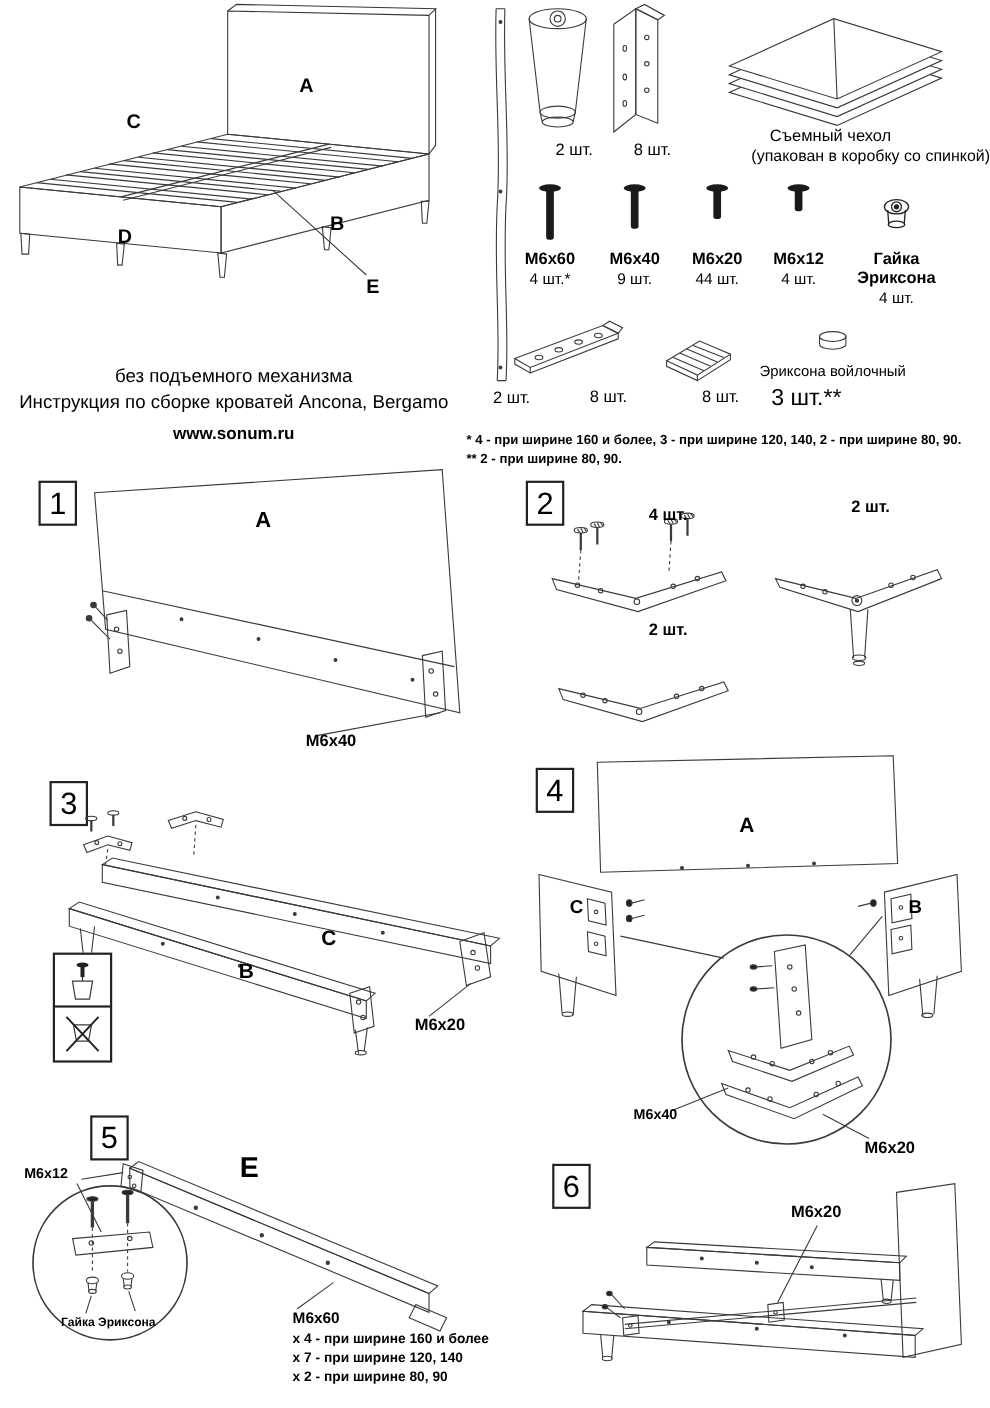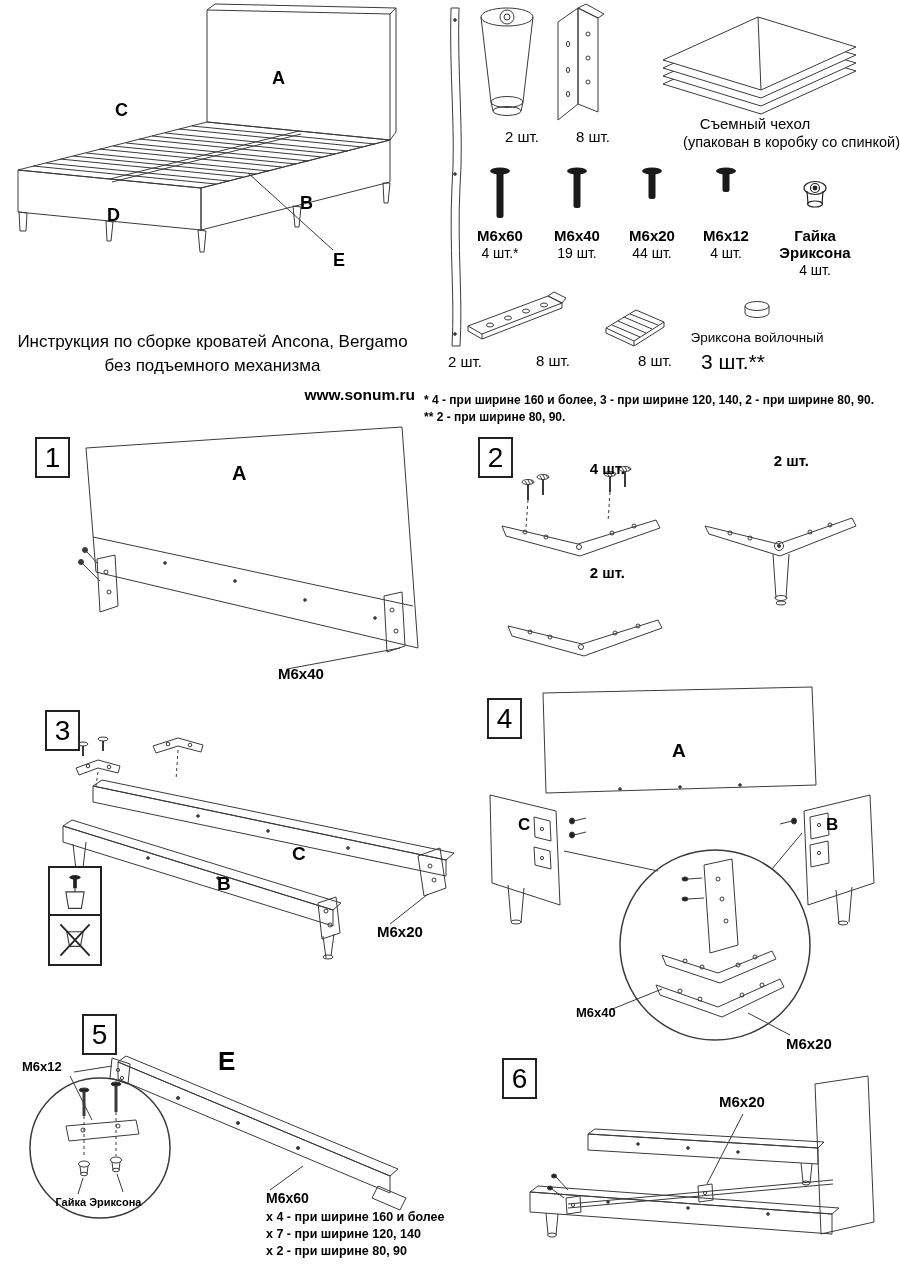--- a/index.html
+++ b/index.html
@@ -22,21 +22,21 @@
   .letter { position:absolute; font-weight:600; font-size:18px; }
   .qty { position:absolute; text-align:right; font-size:15px; font-weight:500; }
   .bolt-col { position:absolute; width:90px; text-align:center; }
   .bolt-col svg { margin:0 auto; }
   .bolt-name { font-size:15px; font-weight:700; margin-top:3px; }
   .bolt-qty  { font-size:14px; font-weight:400; margin-top:1px; }
   .cap { position:absolute; text-align:center; }
   .bolt-callout { position:absolute; font-weight:700; font-size:15px; }
   .title-block { position:absolute; left:10px; top:330px; width:405px; text-align:center;
                  font-size:17px; font-weight:500; line-height:24px; }
-  .site { position:absolute; left:10px; top:386px; width:405px; text-align:right;
+  .site { position:absolute; left:10px; top:386px; width:405px; text-align:center;
           font-size:15.5px; font-weight:700; }
   .footnotes { position:absolute; left:424px; top:392px; width:470px;
                font-size:12px; font-weight:600; line-height:17px; }
   .icon-box { position:absolute; border:2px solid #222; background:#fff; }
   .icon-cell { width:100%; height:50%; display:flex; align-items:center; justify-content:center; }
   .icon-cell:first-child { border-bottom:2px solid #222; }
   .notes-block { position:absolute; font-size:12.5px; font-weight:600; line-height:17px; }
   .notes-block .head { font-size:14px; font-weight:700; margin-bottom:2px; }
   .small-callout { position:absolute; font-weight:700; font-size:13px; }
   .nut-label { position:absolute; font-weight:700; font-size:11px; text-align:center; }
@@ -64,22 +64,22 @@
     </g>
   </svg>
 </div>
 <div class="letter" style="left:272px; top:68px;">A</div>
 <div class="letter" style="left:115px; top:100px;">C</div>
 <div class="letter" style="left:300px; top:193px;">B</div>
 <div class="letter" style="left:107px; top:205px;">D</div>
 <div class="letter" style="left:333px; top:250px;">E</div>
 
 <div class="title-block">
+  <div>без подъемного механизма</div>
   <div>Инструкция по сборке кроватей Ancona, Bergamo</div>
-  <div>без подъемного механизма</div>
 </div>
 <div class="site">www.sonum.ru</div>
 
 <div class="abs" style="left:438px; top:2px;">
   <svg width="36" height="350" viewBox="0 0 36 350">
     <g fill="none" stroke="#3a3a3a" stroke-width="1">
       <path d="M13,6 C11,70 18,130 14,185 C11,245 17,295 14,344"></path>
       <path d="M21,6 C19,70 26,130 22,185 C19,245 25,295 22,344"></path>
       <path d="M13,6 L21,6 M14,344 L22,344"></path>
       <circle cx="17" cy="18" r="1.3" fill="#3a3a3a"></circle>
@@ -143,21 +143,21 @@
   </svg>
   <div class="bolt-name">М6х60</div>
   <div class="bolt-qty">4 шт.*</div>
 </div>
 <div class="bolt-col" style="left:532px; top:166px;">
   <svg width="30" height="58" viewBox="0 0 30 58">
     <ellipse cx="15" cy="5" rx="10" ry="3.5" fill="#1a1a1a"></ellipse>
     <rect x="11.5" y="6" width="7" height="36" rx="2.5" fill="#1a1a1a"></rect>
   </svg>
   <div class="bolt-name">М6х40</div>
-  <div class="bolt-qty">19 шт.</div>
+  <div class="bolt-qty">9 шт.</div>
 </div>
 <div class="bolt-col" style="left:607px; top:166px;">
   <svg width="30" height="58" viewBox="0 0 30 58">
     <ellipse cx="15" cy="5" rx="10" ry="3.5" fill="#1a1a1a"></ellipse>
     <rect x="11.5" y="6" width="7" height="27" rx="2.5" fill="#1a1a1a"></rect>
   </svg>
   <div class="bolt-name">М6х20</div>
   <div class="bolt-qty">44 шт.</div>
 </div>
 <div class="bolt-col" style="left:681px; top:166px;">

